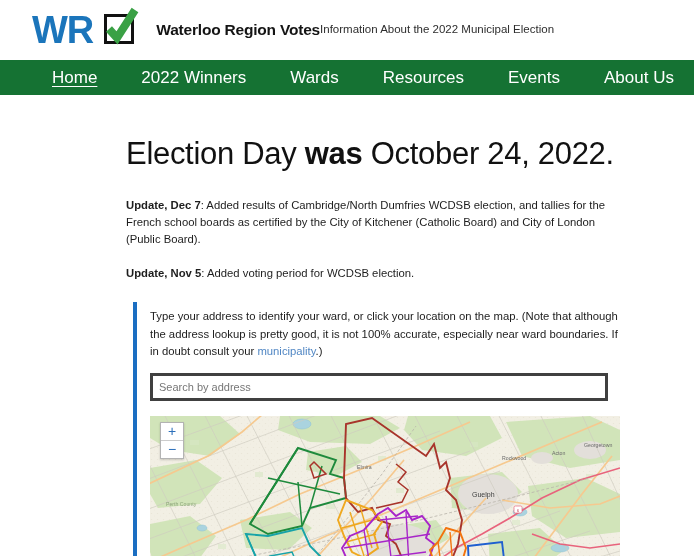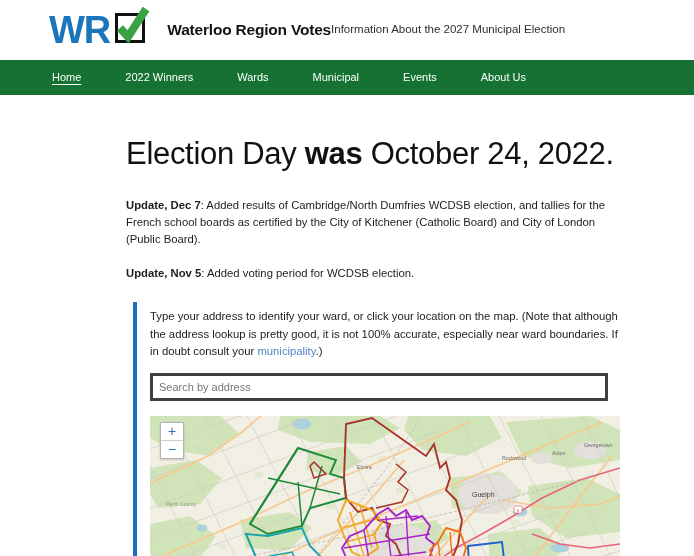--- a/index.html
+++ b/index.html
@@ -3,31 +3,31 @@
 <meta charset="utf-8">
 <style>
   html,body{margin:0;padding:0;}
   body{
     width:694px;height:556px;overflow:hidden;background:#ffffff;
     font-family:"Liberation Sans","DejaVu Sans",sans-serif;
     color:#1a1a1a;-webkit-font-smoothing:antialiased;
   }
   
   .site-header{height:60px;background:#fff;display:flex;align-items:center;padding:0 0 0 32px;box-sizing:border-box;}
-  .logo{display:flex;gap:2px;flex:0 0 auto;margin-left:17px;}
+  .logo{display:flex;align-items:center;gap:8px;flex:0 0 auto;}
   .logo-wr{font-size:38px;font-weight:bold;color:#1b75bb;letter-spacing:-1px;line-height:1;font-family:"Liberation Sans",sans-serif;}
   .logo-check{position:relative;width:38px;height:36px;margin-left:1px;}
   .logo-check .box{position:absolute;left:2px;top:2px;width:30px;height:30px;border:3px solid #111;box-sizing:border-box;background:#fff;}
   .logo-check svg{position:absolute;left:0;top:-5px;overflow:visible;}
   .brand{margin-left:16px;display:flex;flex-direction:row;justify-content:center;}
   .brand-title{font-size:15.5px;font-weight:bold;color:#141414;line-height:1.25;letter-spacing:-0.2px;}
   .brand-sub{font-size:11.5px;color:#2d2d2d;line-height:1.35;margin-top:2px;}
   
   .navbar{background:#157233;height:35px;display:flex;align-items:center;padding-left:30px;box-sizing:border-box;}
-  .nav-item{color:#ffffff;font-size:11px;padding:12px 22px;text-decoration:none;white-space:nowrap;line-height:35px;}
+  .nav-item{color:#ffffff;font-size:17px;padding:12px 22px;text-decoration:none;white-space:nowrap;line-height:35px;}
   .nav-item.active{text-decoration:underline;text-underline-offset:3px;}
   
   .main{padding:0 0 0 126px;box-sizing:border-box;}
   h1.page-title{
     font-size:31px;font-weight:400;color:#111;margin:41px 0 0 0;line-height:1.15;letter-spacing:-0.3px;
   }
   h1.page-title b{font-weight:bold;}
   .update{font-size:11.3px;line-height:1.52;color:#1d1d1d;margin:17px 0 0 0;max-width:484px;}
   .update:first-of-type{margin-top:25px;}
   .update b{font-weight:bold;}
@@ -60,29 +60,29 @@
     <span class="logo-wr">WR</span>
     <span class="logo-check">
       <span class="box"></span>
       <svg width="40" height="44" viewBox="0 0 40 44">
         <path d="M7 22 L15 31 L33 3" fill="none" stroke="#3aa145" stroke-width="8" stroke-linecap="butt" stroke-linejoin="miter"></path>
       </svg>
     </span>
   </div>
   <div class="brand">
     <div class="brand-title">Waterloo Region Votes</div>
-    <div class="brand-sub">Information About the 2027 Municipal Election</div>
+    <div class="brand-sub">Information About the 2022 Municipal Election</div>
   </div>
 </div>
 
 <div class="navbar" id="navbar">
     <a href="#" class="nav-item active">Home</a>
     <a href="#" class="nav-item">2022 Winners</a>
     <a href="#" class="nav-item">Wards</a>
-    <a href="#" class="nav-item">Municipal</a>
+    <a href="#" class="nav-item">Resources</a>
     <a href="#" class="nav-item">Events</a>
     <a href="#" class="nav-item">About Us</a>
   </div>
 
 <div class="main">
 
   <h1 class="page-title">
     <span>Election Day </span><b>was</b><span> October 24, 2022.</span>
   </h1>
 

